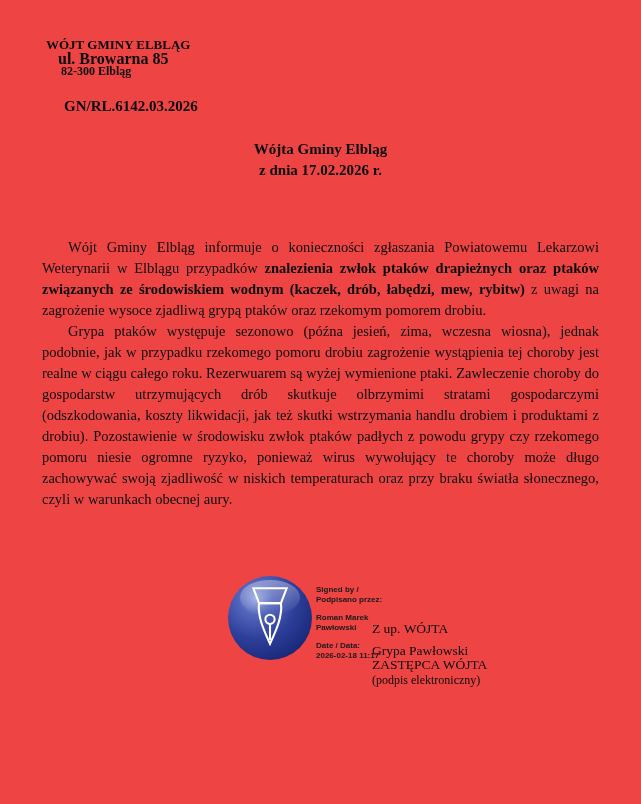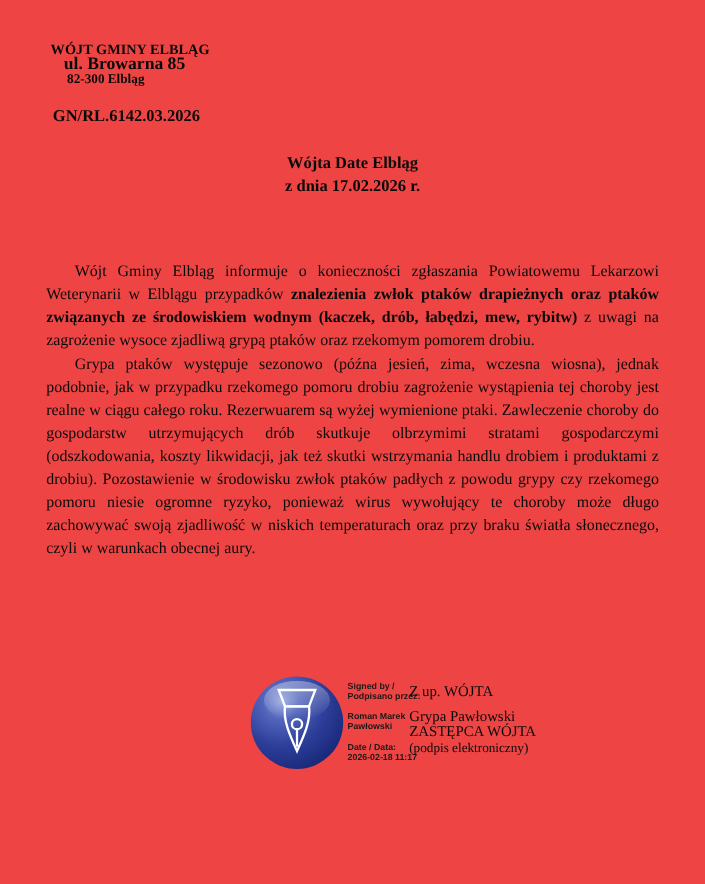--- a/index.html
+++ b/index.html
@@ -12,38 +12,38 @@
     overflow:hidden;
   }
   
   .sender{
     position:absolute;left:46px;top:38px;
     font-weight:bold;font-size:13px;line-height:13.5px;
   }
   .sender .addr1{font-size:16px;padding-left:12px;}
   .sender .addr2{font-size:12px;padding-left:15px;}
   .ref{
-    position:absolute;left:48px;top:98px;
+    position:absolute;left:64px;top:98px;
     font-weight:bold;font-size:15px;
   }
   
   .doc-title{
     position:absolute;left:42px;top:139px;width:557px;
     text-align:center;font-weight:bold;font-size:15px;line-height:21px;
   }
   
   .body-text{
     position:absolute;left:42px;top:237px;width:557px;
     font-size:14.5px;line-height:21px;text-align:justify;
   }
   .body-text p{margin:0;text-indent:26px;}
   
   .stamp{
-    position:absolute;left:228px;top:613px;
-    display:flex;align-items:center;
+    position:absolute;left:228px;top:574px;
+    display:flex;align-items:flex-end;
   }
   .ball{
     position:relative;width:84px;height:84px;border-radius:50%;
     margin-top:2px;
     background:radial-gradient(circle at 33% 27%, #93a3de 0%, #5265bb 20%, #2e3f9b 48%, #1b2b7d 75%, #121f60 100%);
     flex:0 0 auto;
   }
   .ball::after{
     content:'';position:absolute;left:14%;top:5%;width:72%;height:42%;
     border-radius:50%;
@@ -72,21 +72,21 @@
 
   <div class="sender">
     <div>WÓJT GMINY ELBLĄG</div>
     <div class="addr1">ul. Browarna 85</div>
     <div class="addr2">82-300 Elbląg</div>
   </div>
 
   <div class="ref">GN/RL.6142.03.2026</div>
 
   <div class="doc-title">
-    <div>Wójta Date Elbląg</div>
+    <div>Wójta Gminy Elbląg</div>
     <div>z dnia 17.02.2026 r.</div>
   </div>
 
   <div class="body-text">
     <p><span>Wójt Gminy Elbląg informuje o konieczności zgłaszania Powiatowemu Lekarzowi Weterynarii w Elblągu przypadków </span><b>znalezienia zwłok ptaków drapieżnych oraz ptaków związanych ze środowiskiem wodnym (kaczek, drób, łabędzi, mew, rybitw)</b><span> z uwagi na zagrożenie wysoce zjadliwą grypą ptaków oraz rzekomym pomorem drobiu.</span></p>
     <p>Grypa ptaków występuje sezonowo (późna jesień, zima, wczesna wiosna), jednak podobnie, jak w przypadku rzekomego pomoru drobiu zagrożenie wystąpienia tej choroby jest realne w ciągu całego roku. Rezerwuarem są wyżej wymienione ptaki. Zawleczenie choroby do gospodarstw utrzymujących drób skutkuje olbrzymimi stratami gospodarczymi (odszkodowania, koszty likwidacji, jak też skutki wstrzymania handlu drobiem i produktami z drobiu). Pozostawienie w środowisku zwłok ptaków padłych z powodu grypy czy rzekomego pomoru niesie ogromne ryzyko, ponieważ wirus wywołujący te choroby może długo zachowywać swoją zjadliwość w niskich temperaturach oraz przy braku światła słonecznego, czyli w warunkach obecnej aury.</p>
   </div>
 
   <div class="stamp">
     <div class="ball">

